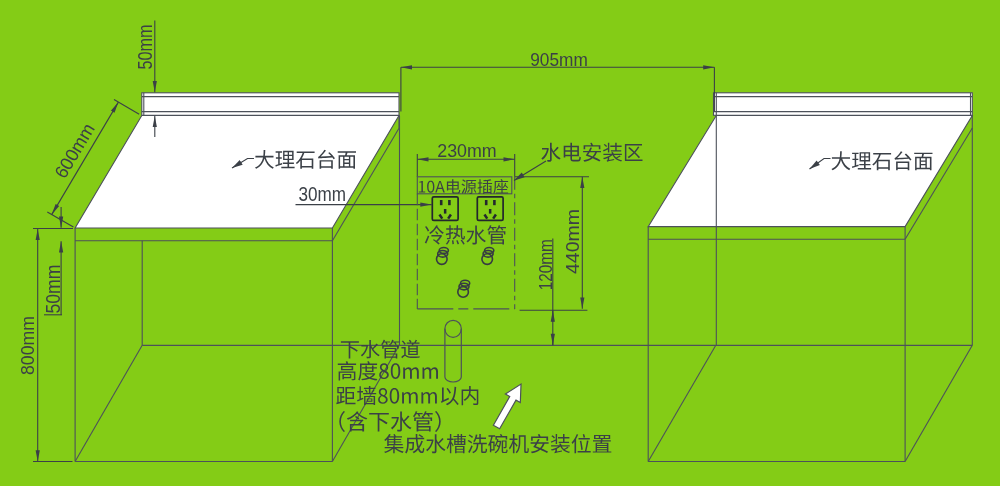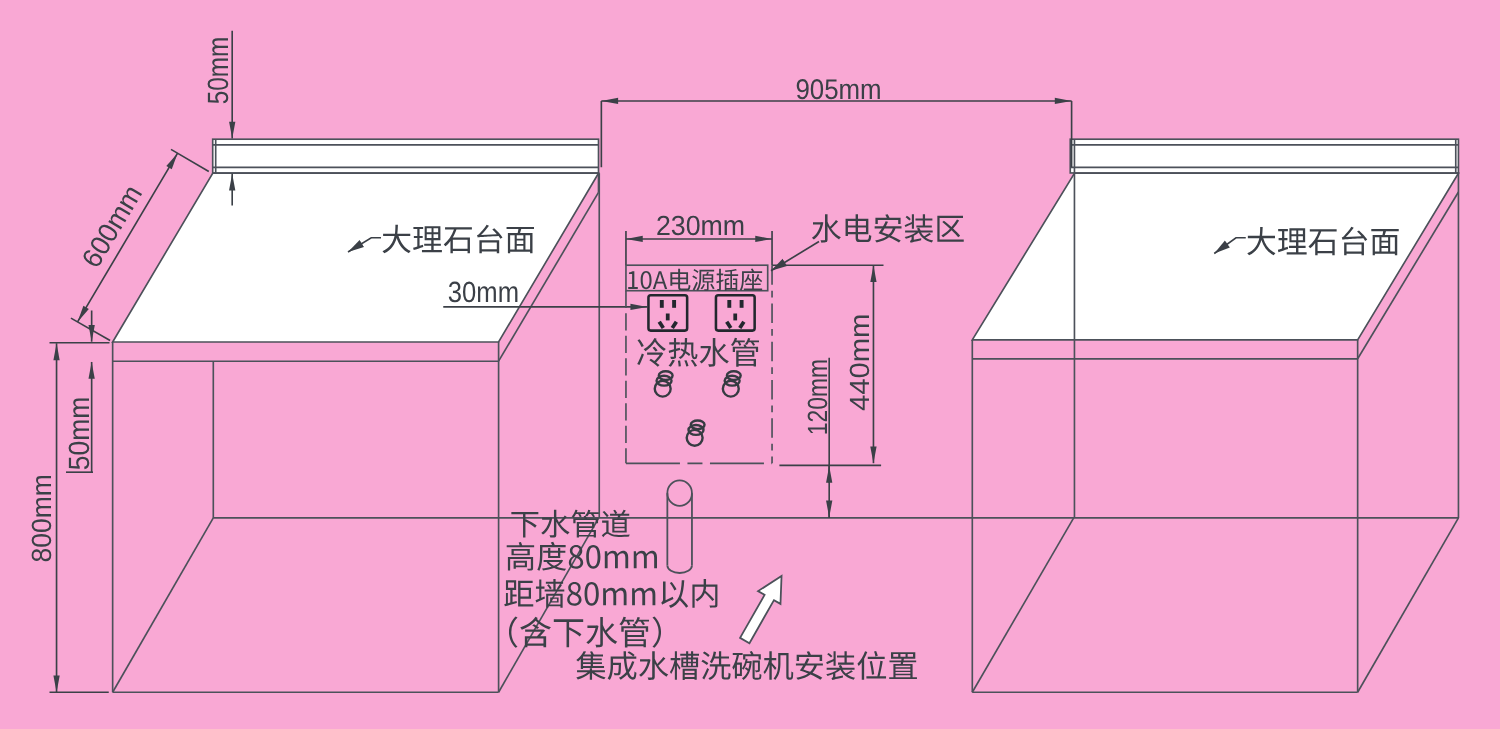--- a/index.html
+++ b/index.html
@@ -1,16 +1,16 @@
 <!DOCTYPE html>
 <html><head>
 <meta charset="utf-8">
 <style>
 html,body{margin:0;padding:0;background:#fff;}
-#c{position:relative;width:1000px;height:486px;background:#f9a8d4;overflow:hidden;}
+#c{position:relative;width:1000px;height:486px;background:#84cc16;overflow:hidden;}
 </style>
 </head>
 <body>
 
 <div id="c">
 <svg width="1000" height="486" viewBox="0 0 1000 486" xmlns="http://www.w3.org/2000/svg">
 <defs>
 <marker id="ae" markerUnits="userSpaceOnUse" markerWidth="13" markerHeight="7" refX="11.5" refY="3.5" orient="auto">
           <path fill="#3b4047" d="M0.3,1.4 L11.5,3.5 L0.3,5.6 z"></path>
         </marker>

